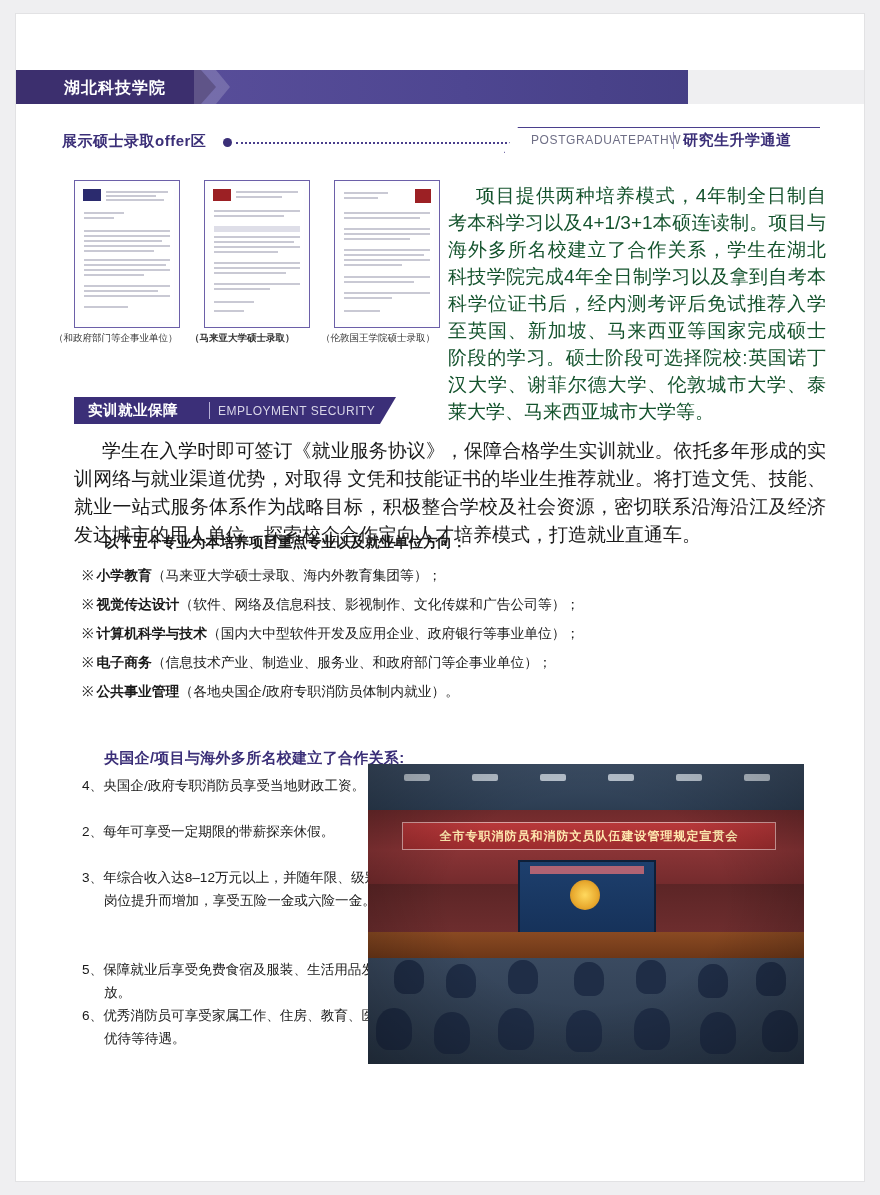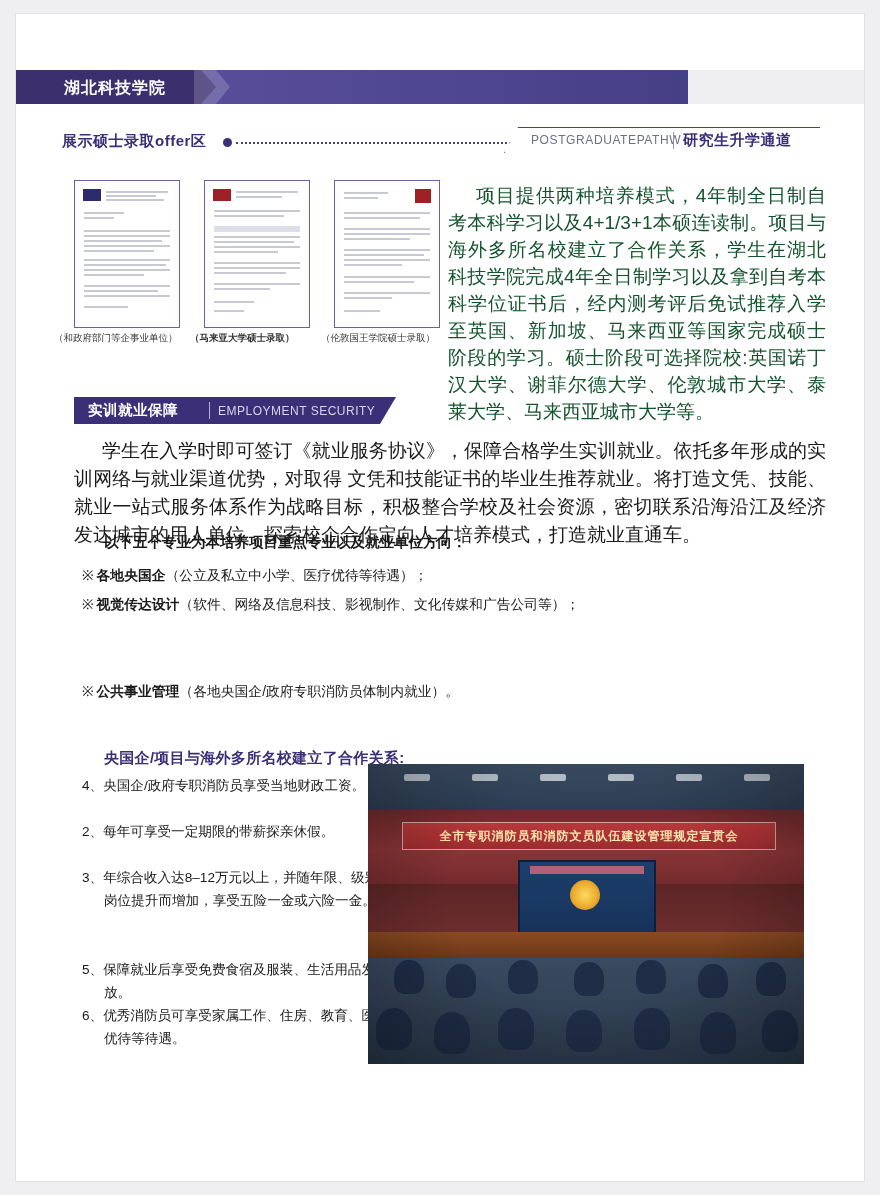--- a/index.html
+++ b/index.html
@@ -472,24 +472,30 @@
   <div class="sec2-bar"></div>
   <div class="sec2-en">EMPLOYMENT SECURITY</div>
 
   <div class="para-emp">学生在入学时即可签订《就业服务协议》，保障合格学生实训就业。依托多年形成的实训网络与就业渠道优势，对取得 文凭和技能证书的毕业生推荐就业。将打造文凭、技能、就业一站式服务体系作为战略目标，积极整合学校及社会资源，密切联系沿海沿江及经济发达城市的用人单位，探索校企合作定向人才培养模式，打造就业直通车。</div>
 
   <div class="majors-head">
     <b>以下五个专业为本培养项目重点专业以及就业单位方向</b><span>：</span>
   </div>
 
   <div class="major-row m0">
-    <span class="star">※</span><b>各地央国企</b><span>（公立及私立中小学、医疗优待等待遇）；</span>
+    <span class="star">※</span><b>小学教育</b><span>（马来亚大学硕士录取、海内外教育集团等）；</span>
   </div>
   <div class="major-row m1">
     <span class="star">※</span><b>视觉传达设计</b><span>（软件、网络及信息科技、影视制作、文化传媒和广告公司等）；</span>
+  </div>
+  <div class="major-row m2">
+    <span class="star">※</span><b>计算机科学与技术</b><span>（国内大中型软件开发及应用企业、政府银行等事业单位）；</span>
+  </div>
+  <div class="major-row m3">
+    <span class="star">※</span><b>电子商务</b><span>（信息技术产业、制造业、服务业、和政府部门等企事业单位）；</span>
   </div>
   <div class="major-row m4">
     <span class="star">※</span><b>公共事业管理</b><span>（各地央国企/政府专职消防员体制内就业）。</span>
   </div>
 
   <div class="sec3-title">央国企/项目与海外多所名校建立了合作关系:</div>
 
   <div class="list-item l0">4、央国企/政府专职消防员享受当地财政工资。</div>
   <div class="list-item l1">2、每年可享受一定期限的带薪探亲休假。</div>
   <div class="list-item l2">3、年综合收入达8–12万元以上，并随年限、级别、岗位提升而增加，享受五险一金或六险一金。</div>

